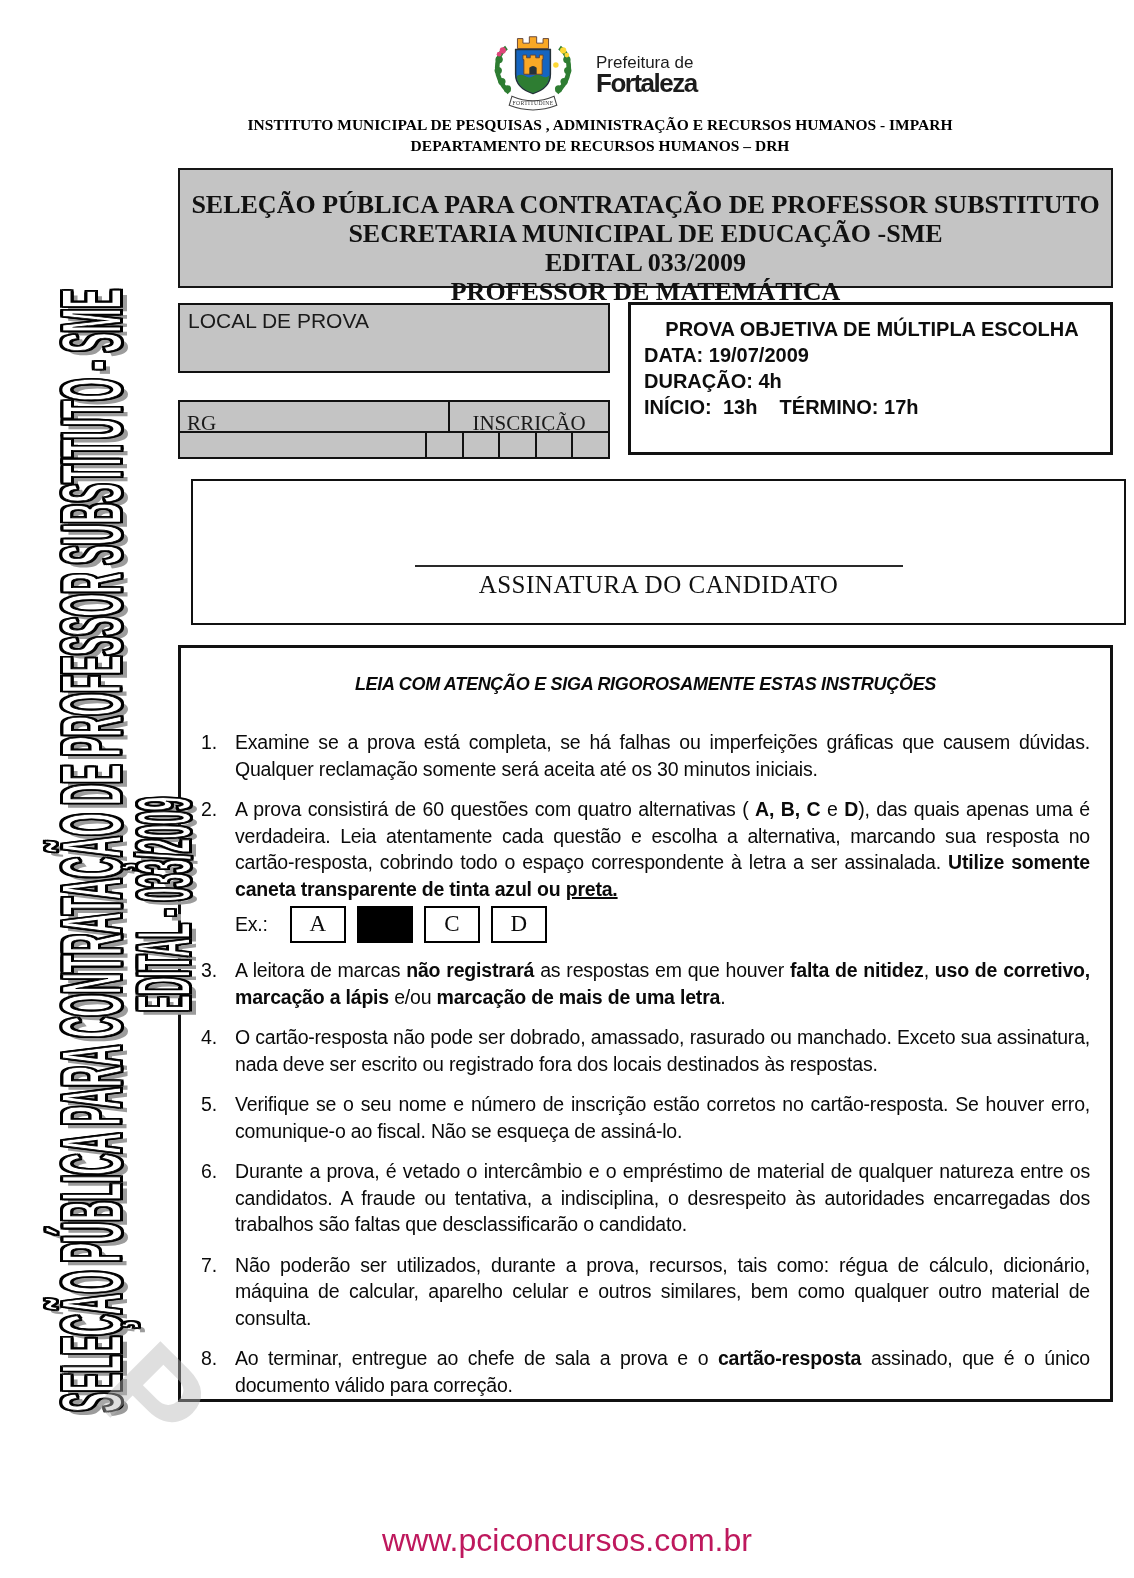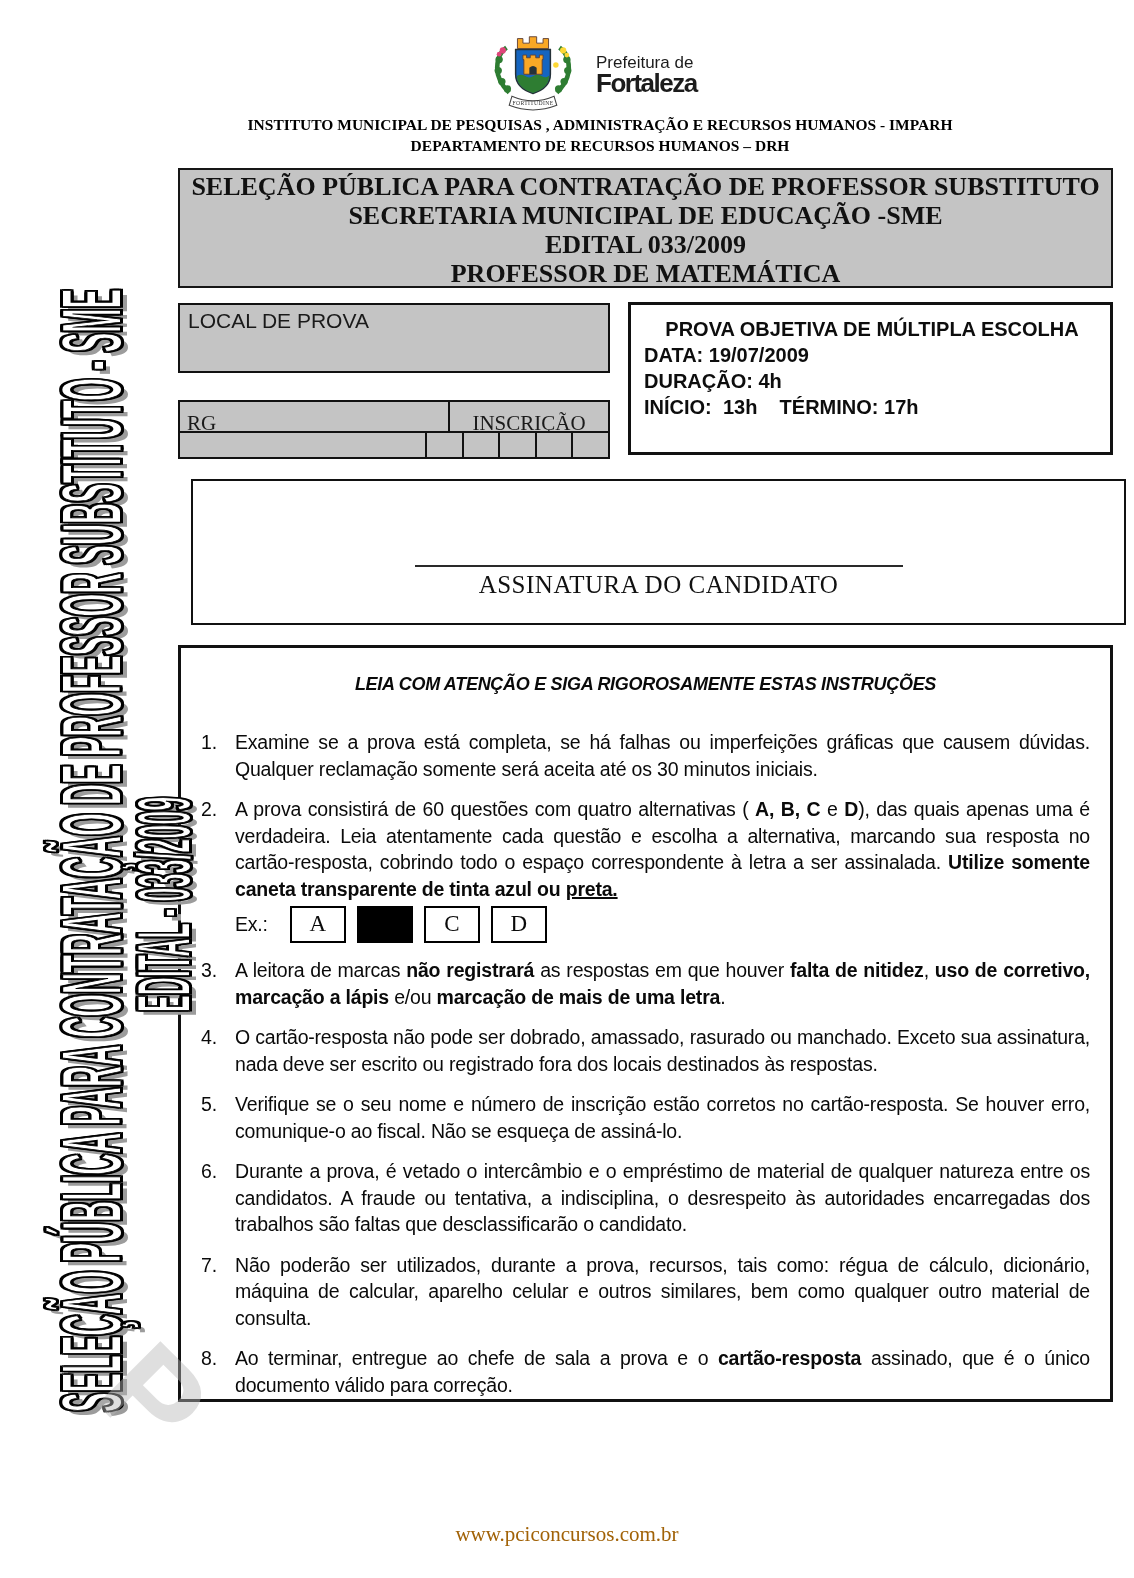--- a/index.html
+++ b/index.html
@@ -13,21 +13,21 @@
   .logo-big { font-size:26px; font-weight:bold; letter-spacing:-1.5px; margin-top:-5px; }
 
   .inst-lines { position:absolute; left:66px; top:114px; width:1068px; text-align:center;
                 font-family:"Liberation Serif", serif; font-weight:bold; font-size:15.5px;
                 color:#000; line-height:21px; }
 
   
   .title-block { position:absolute; left:178px; top:168px; width:935px; height:120px;
                  background:#c4c4c4; border:2px solid #161616; text-align:center;
                  font-family:"Liberation Serif", serif; font-weight:bold; font-size:26px;
-                 color:#111; padding-top:2px; }
+                 color:#111; padding-top:20px; }
   .title-line { line-height:29px; }
 
   
   .local-box { position:absolute; left:178px; top:303px; width:432px; height:70px;
                background:#c4c4c4; border:2px solid #111; font-size:21px; color:#1a1a1a;
                padding:4px 8px; }
   .rg-table { position:absolute; left:178px; top:400px; width:432px; }
   .rg-row { display:flex; }
   .rg-cell { background:#c4c4c4; border:2px solid #111; height:33px; font-size:21px;
              color:#1a1a1a; padding:9px 7px;font-family:Liberation Serif, serif; }
@@ -77,21 +77,21 @@
                      4px 2px 0 #000, -4px -2px 0 #000, 4px -2px 0 #000, -4px 2px 0 #000,
                      -14px 6px 0 #9c9c9c; }
   .wm1 { left:42px; top:1412px; font-size:86px; transform:rotate(-90deg) scaleX(0.34); }
   .wm2 { left:120px; top:1012px; font-size:76px; transform:rotate(-90deg) scaleX(0.33); }
 
   .ghost-p { position:absolute; left:110px; top:1322px; font-size:130px; font-weight:bold;
              color:rgba(185,185,185,0.45); transform:rotate(45deg); }
 
   
   .footer { position:absolute; left:0; top:1522px; width:100%; text-align:center; }
-  .footer a { color:#a16207; font-size:21px; text-decoration:none;font-family:Liberation Serif, serif; }
+  .footer a { color:#be185d; font-size:32px; text-decoration:none; }
 </style>
 </head>
 <body>
 
 <div class="crest">
   <svg width="92" height="86" viewBox="0 0 100 94">
 
     <path d="M24,64 Q7,48 12,28 Q14,20 21,15" stroke="#2e7d32" stroke-width="5" fill="none"></path>
     <path d="M76,64 Q93,48 88,28 Q86,20 79,15" stroke="#2e7d32" stroke-width="5" fill="none"></path>
     <circle cx="12" cy="40" r="4" fill="#2e7d32"></circle>

